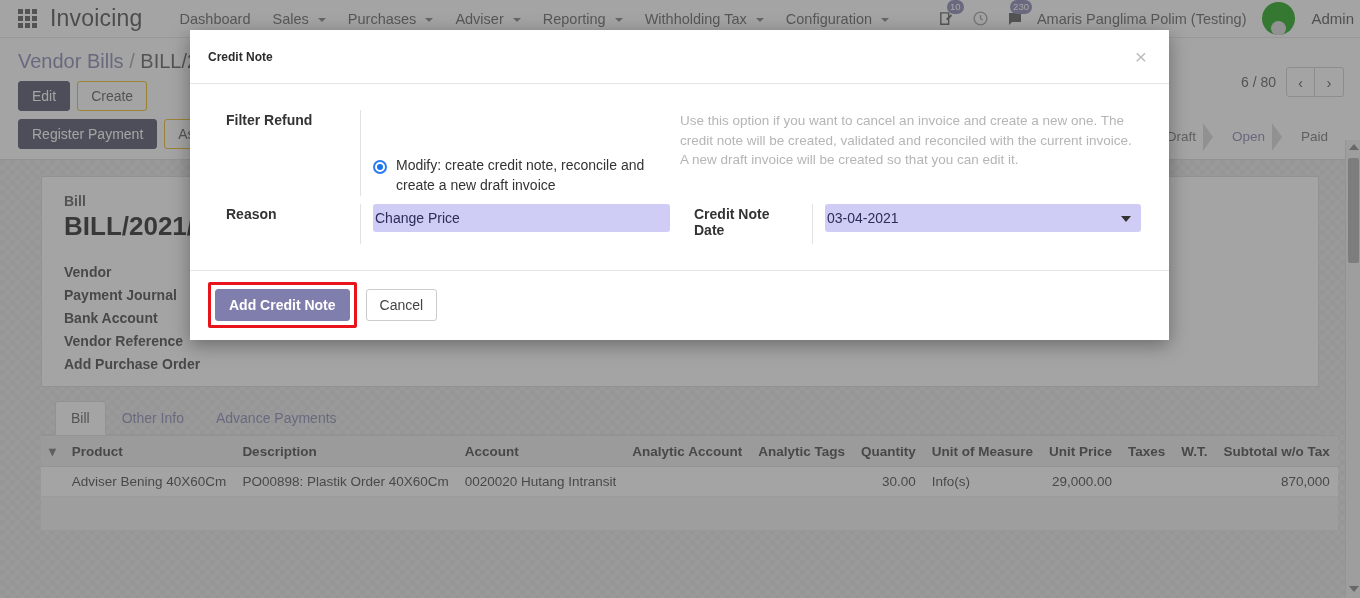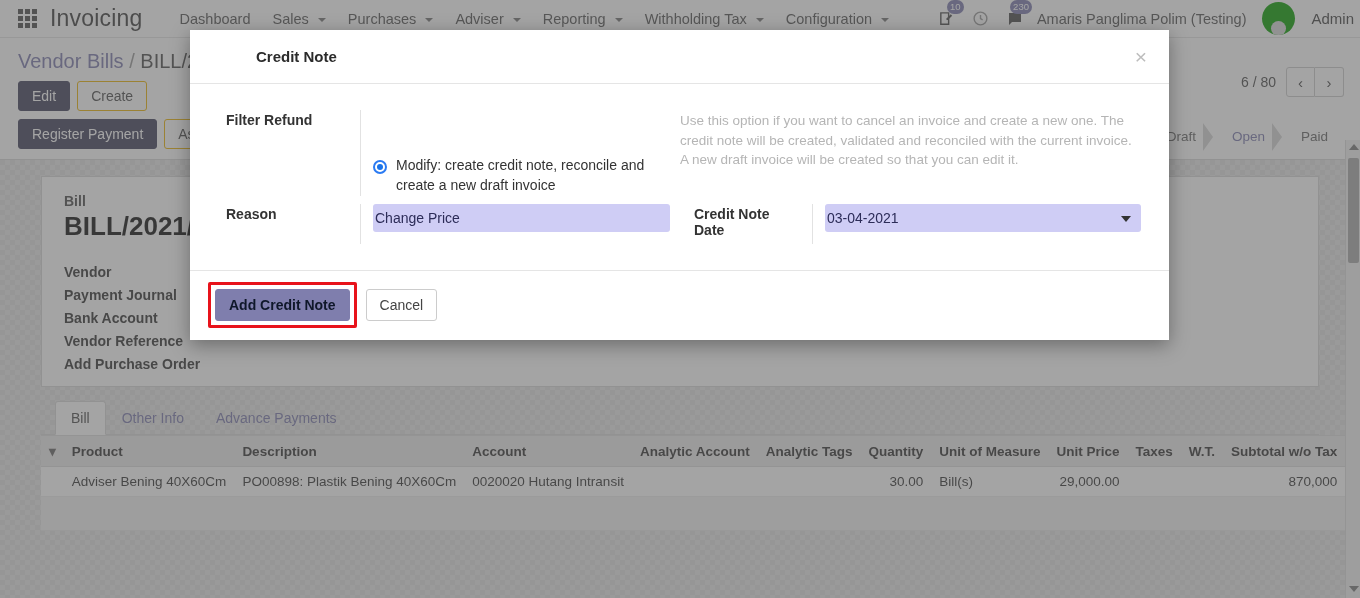--- a/index.html
+++ b/index.html
@@ -213,21 +213,21 @@
   .modal {
     position: absolute; left: 190px; top: 30px;
     width: 979px; height: 310px;
     background: #fff;
     box-shadow: 0 5px 18px rgba(0,0,0,.35);
   }
   .modal-header {
     height: 54px; border-bottom: 1px solid #e5e5e5;
     display: flex; align-items: center; padding: 0 18px;
   }
-  .modal-title { font-size: 15px; color: #2b2b2b; font-weight: bold; margin-left: 48px; }
+  .modal-title { font-size: 12px; color: #2b2b2b; font-weight: bold; }
   .modal-close {
     margin-left: auto; font-size: 21px; color: #bdbdbd;
     cursor: pointer; line-height: 1; padding: 2px 4px;
   }
   .modal-body { padding: 26px 18px 18px 18px; height: 186px; }
   .form-grid {
     display: grid;
     grid-template-columns: 152px 320px 132px 1fr;
     column-gap: 0; row-gap: 0;
     align-items: start;
@@ -274,21 +274,21 @@
   .highlight-box {
     border: 3px solid #e8131b; padding: 4px; border-radius: 2px;
     display: inline-flex;
   }
   .btn-modal {
     font-size: 14px; padding: 7px 13px; border-radius: 3px;
     cursor: pointer; border: 1px solid #ccc; background: #fff; color: #444;
     font-family: "Liberation Sans", sans-serif; white-space: nowrap;
   }
   .btn-modal.primary {
-    background: #7f7ead; border-color: #7f7ead; color: #0f172a; font-weight: bold;
+    background: #7f7ead; border-color: #7f7ead; color: #ffffff; font-weight: bold;
   }
 </style>
 </head>
 <body>
 
 <div id="page-root">
 
   <div class="navbar">
     <div class="apps-grid">
       <i></i>
@@ -440,26 +440,26 @@
             <th class="num">Unit Price</th>
             <th>Taxes</th>
             <th>W.T.</th>
             <th class="num">Subtotal w/o Tax</th>
           </tr>
         </thead>
         <tbody>
           <tr>
             <td></td>
             <td>Adviser Bening 40X60Cm</td>
-            <td>PO00898: Plastik Bening 40X60Cm</td>
+            <td>PO00898: Plastik Order 40X60Cm</td>
             <td>0020020 Hutang Intransit</td>
             <td></td>
             <td></td>
             <td class="num">30.00</td>
-            <td>Bill(s)</td>
+            <td>Info(s)</td>
             <td class="num">29,000.00</td>
             <td></td>
             <td></td>
             <td class="num">870,000</td>
           </tr>
           <tr class="empty-row">
             <td colspan="12"></td>
           </tr>
         </tbody>
       </table>

